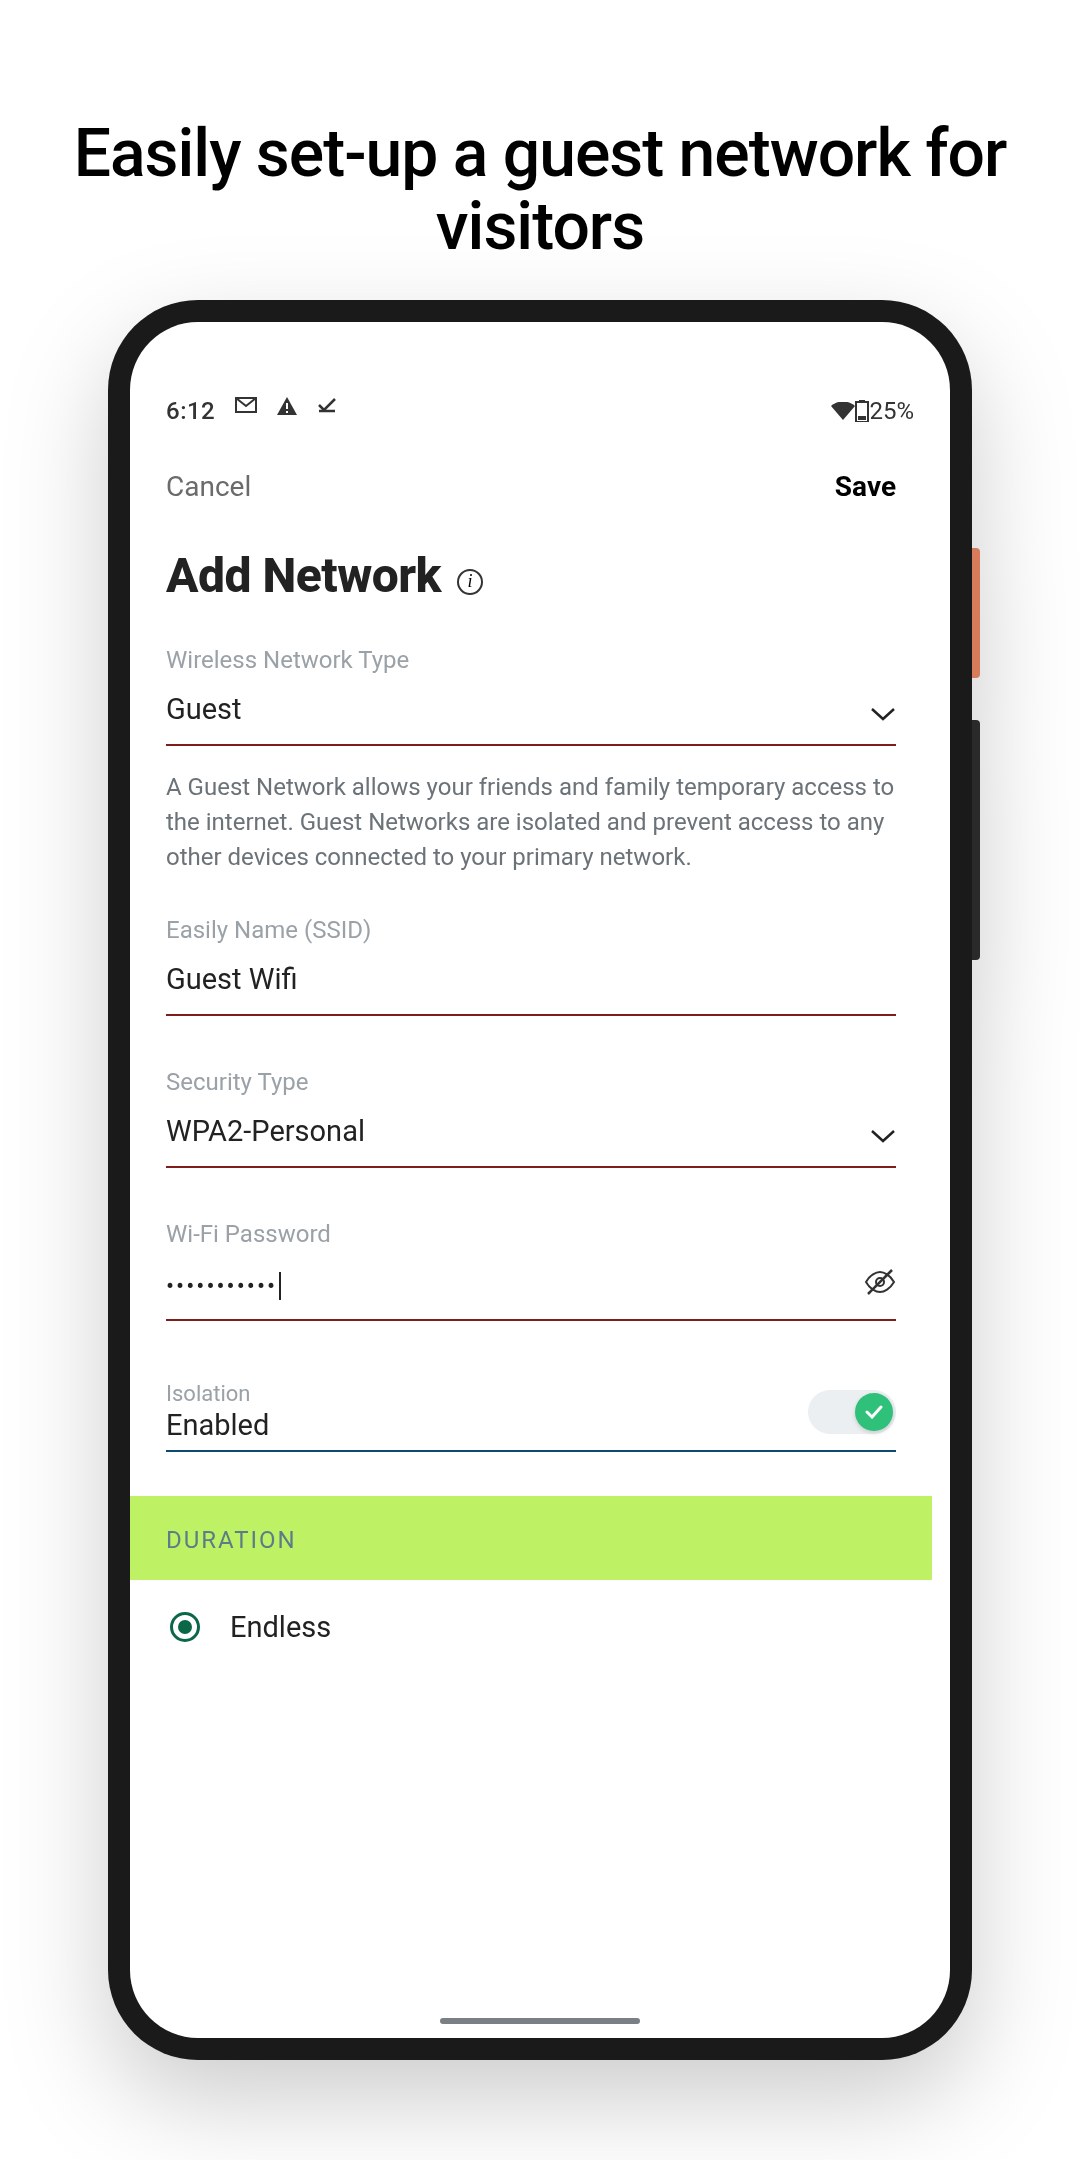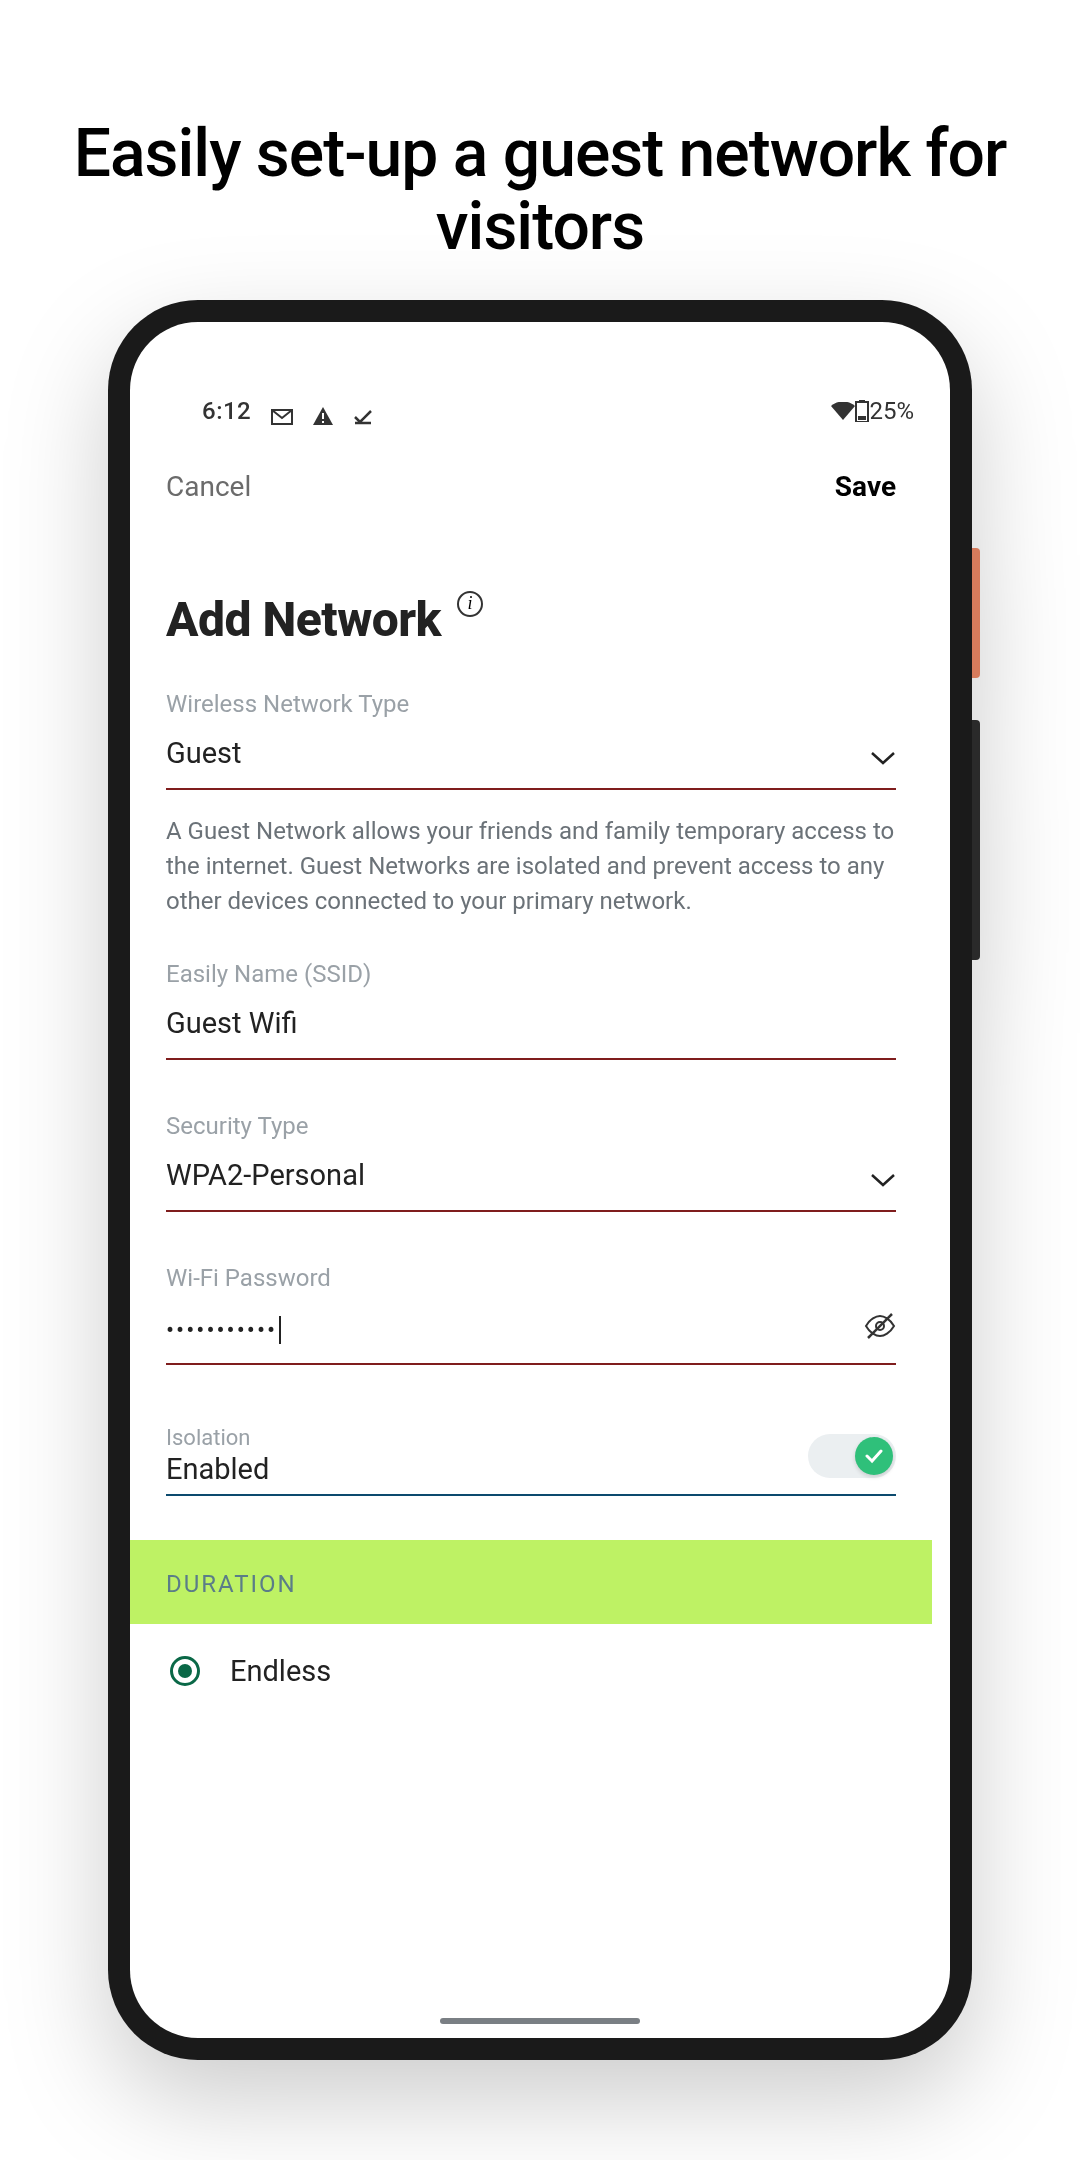--- a/index.html
+++ b/index.html
@@ -89,39 +89,39 @@
   }
   .status-bar {
     display: flex;
     justify-content: space-between;
     align-items: center;
     padding: 0 36px;
     height: 50px;
     font-size: 24px;
     color: #333;
   }
-  .status-left { display: flex; align-items: flex-end; gap: 20px; margin-left: 36px; }
+  .status-left { display: flex; align-items: flex-start; gap: 20px; }
   .status-left .time { font-weight: 500; letter-spacing: 0.5px; }
   .status-right { display: flex; align-items: center; }
   .ico { display: inline-flex; }
   .content {
     flex: 1;
     padding: 28px 54px 0 36px;
     overflow: hidden;
   }
   .topbar {
     display: flex;
     justify-content: space-between;
     align-items: center;
     padding: 6px 0 22px 0;
   }
   .cancel { font-size: 28px; color: #6b6b6b; }
   .save   { font-size: 28px; color: #000; font-weight: 700; }
   .title-row { display: flex; align-items: center; gap: 16px; margin-top: 22px; }
-  .title { font-size: 48px; font-weight: 800; color: #222; letter-spacing: -0.5px; margin-top: 44px; }
+  .title { font-size: 48px; font-weight: 800; color: #222; letter-spacing: -0.5px; }
   .info-icon {
     width: 26px; height: 26px; border: 2px solid #333; border-radius: 50%;
     display: inline-flex; align-items: center; justify-content: center;
     font-size: 18px; font-family: Georgia, serif; font-style: italic;
     position: relative; top: 6px;
   }
   .subtitle {
     font-size: 25px;
     color: #555;
     line-height: 1.45;

